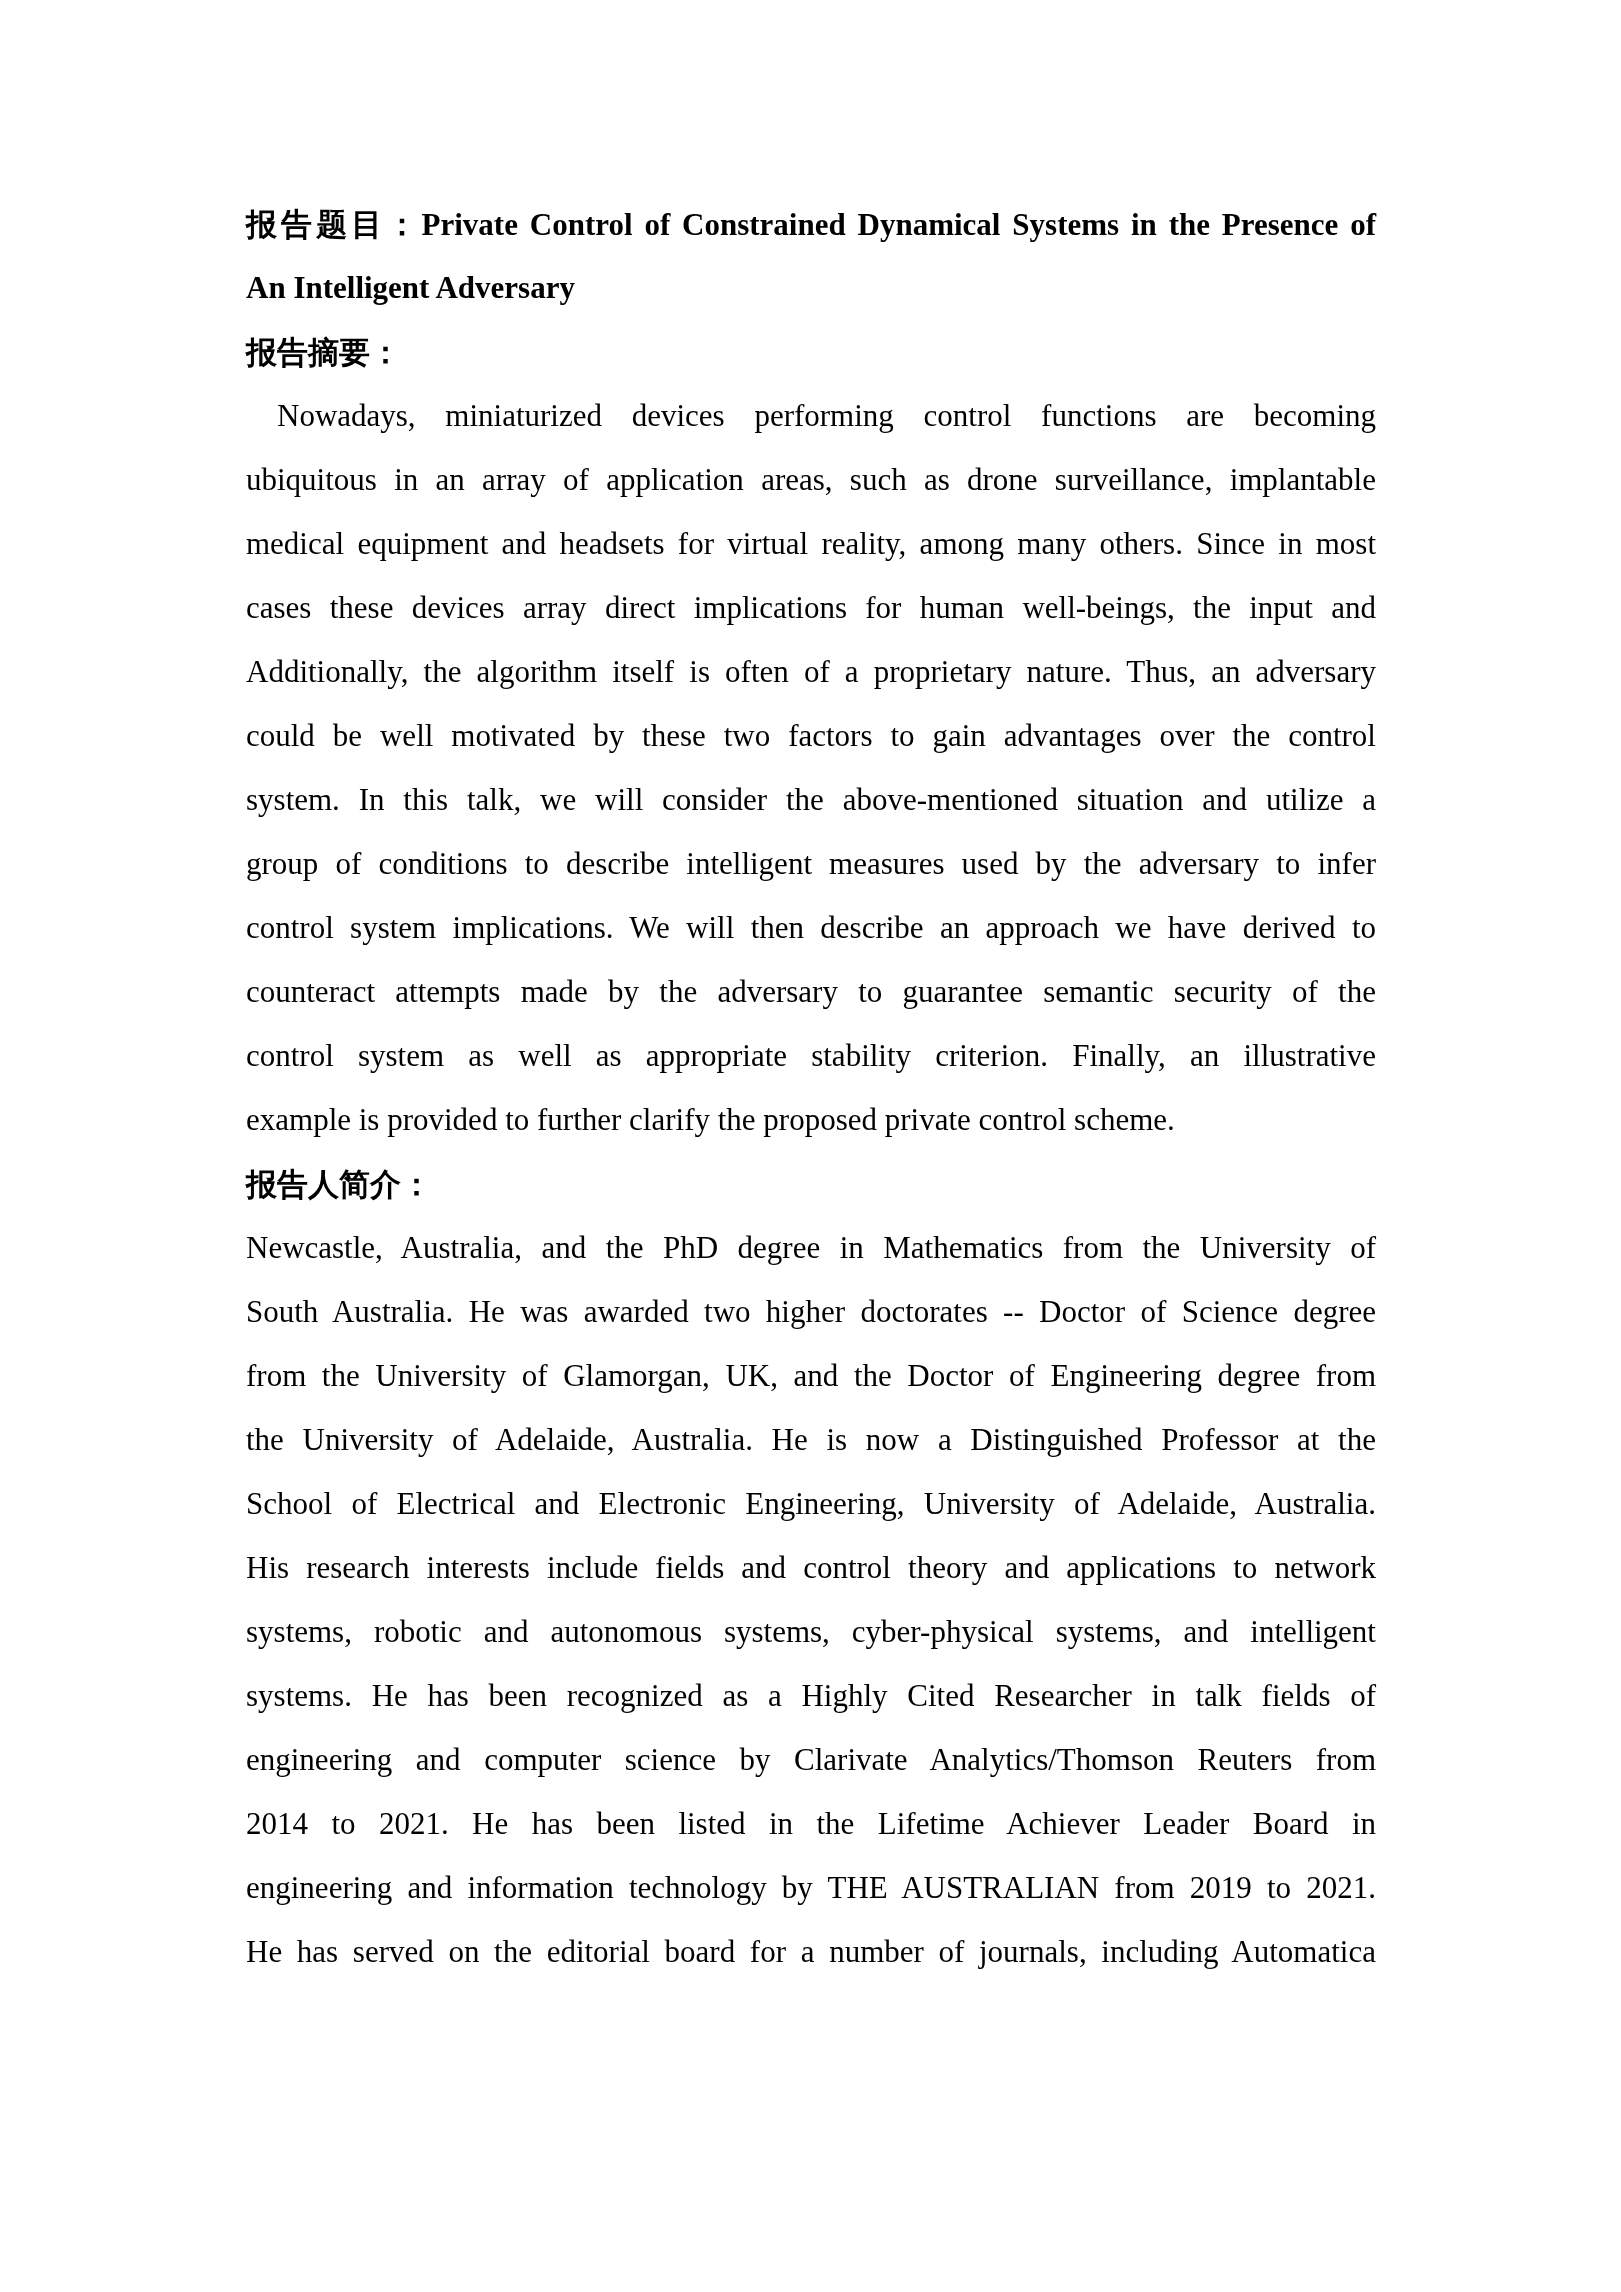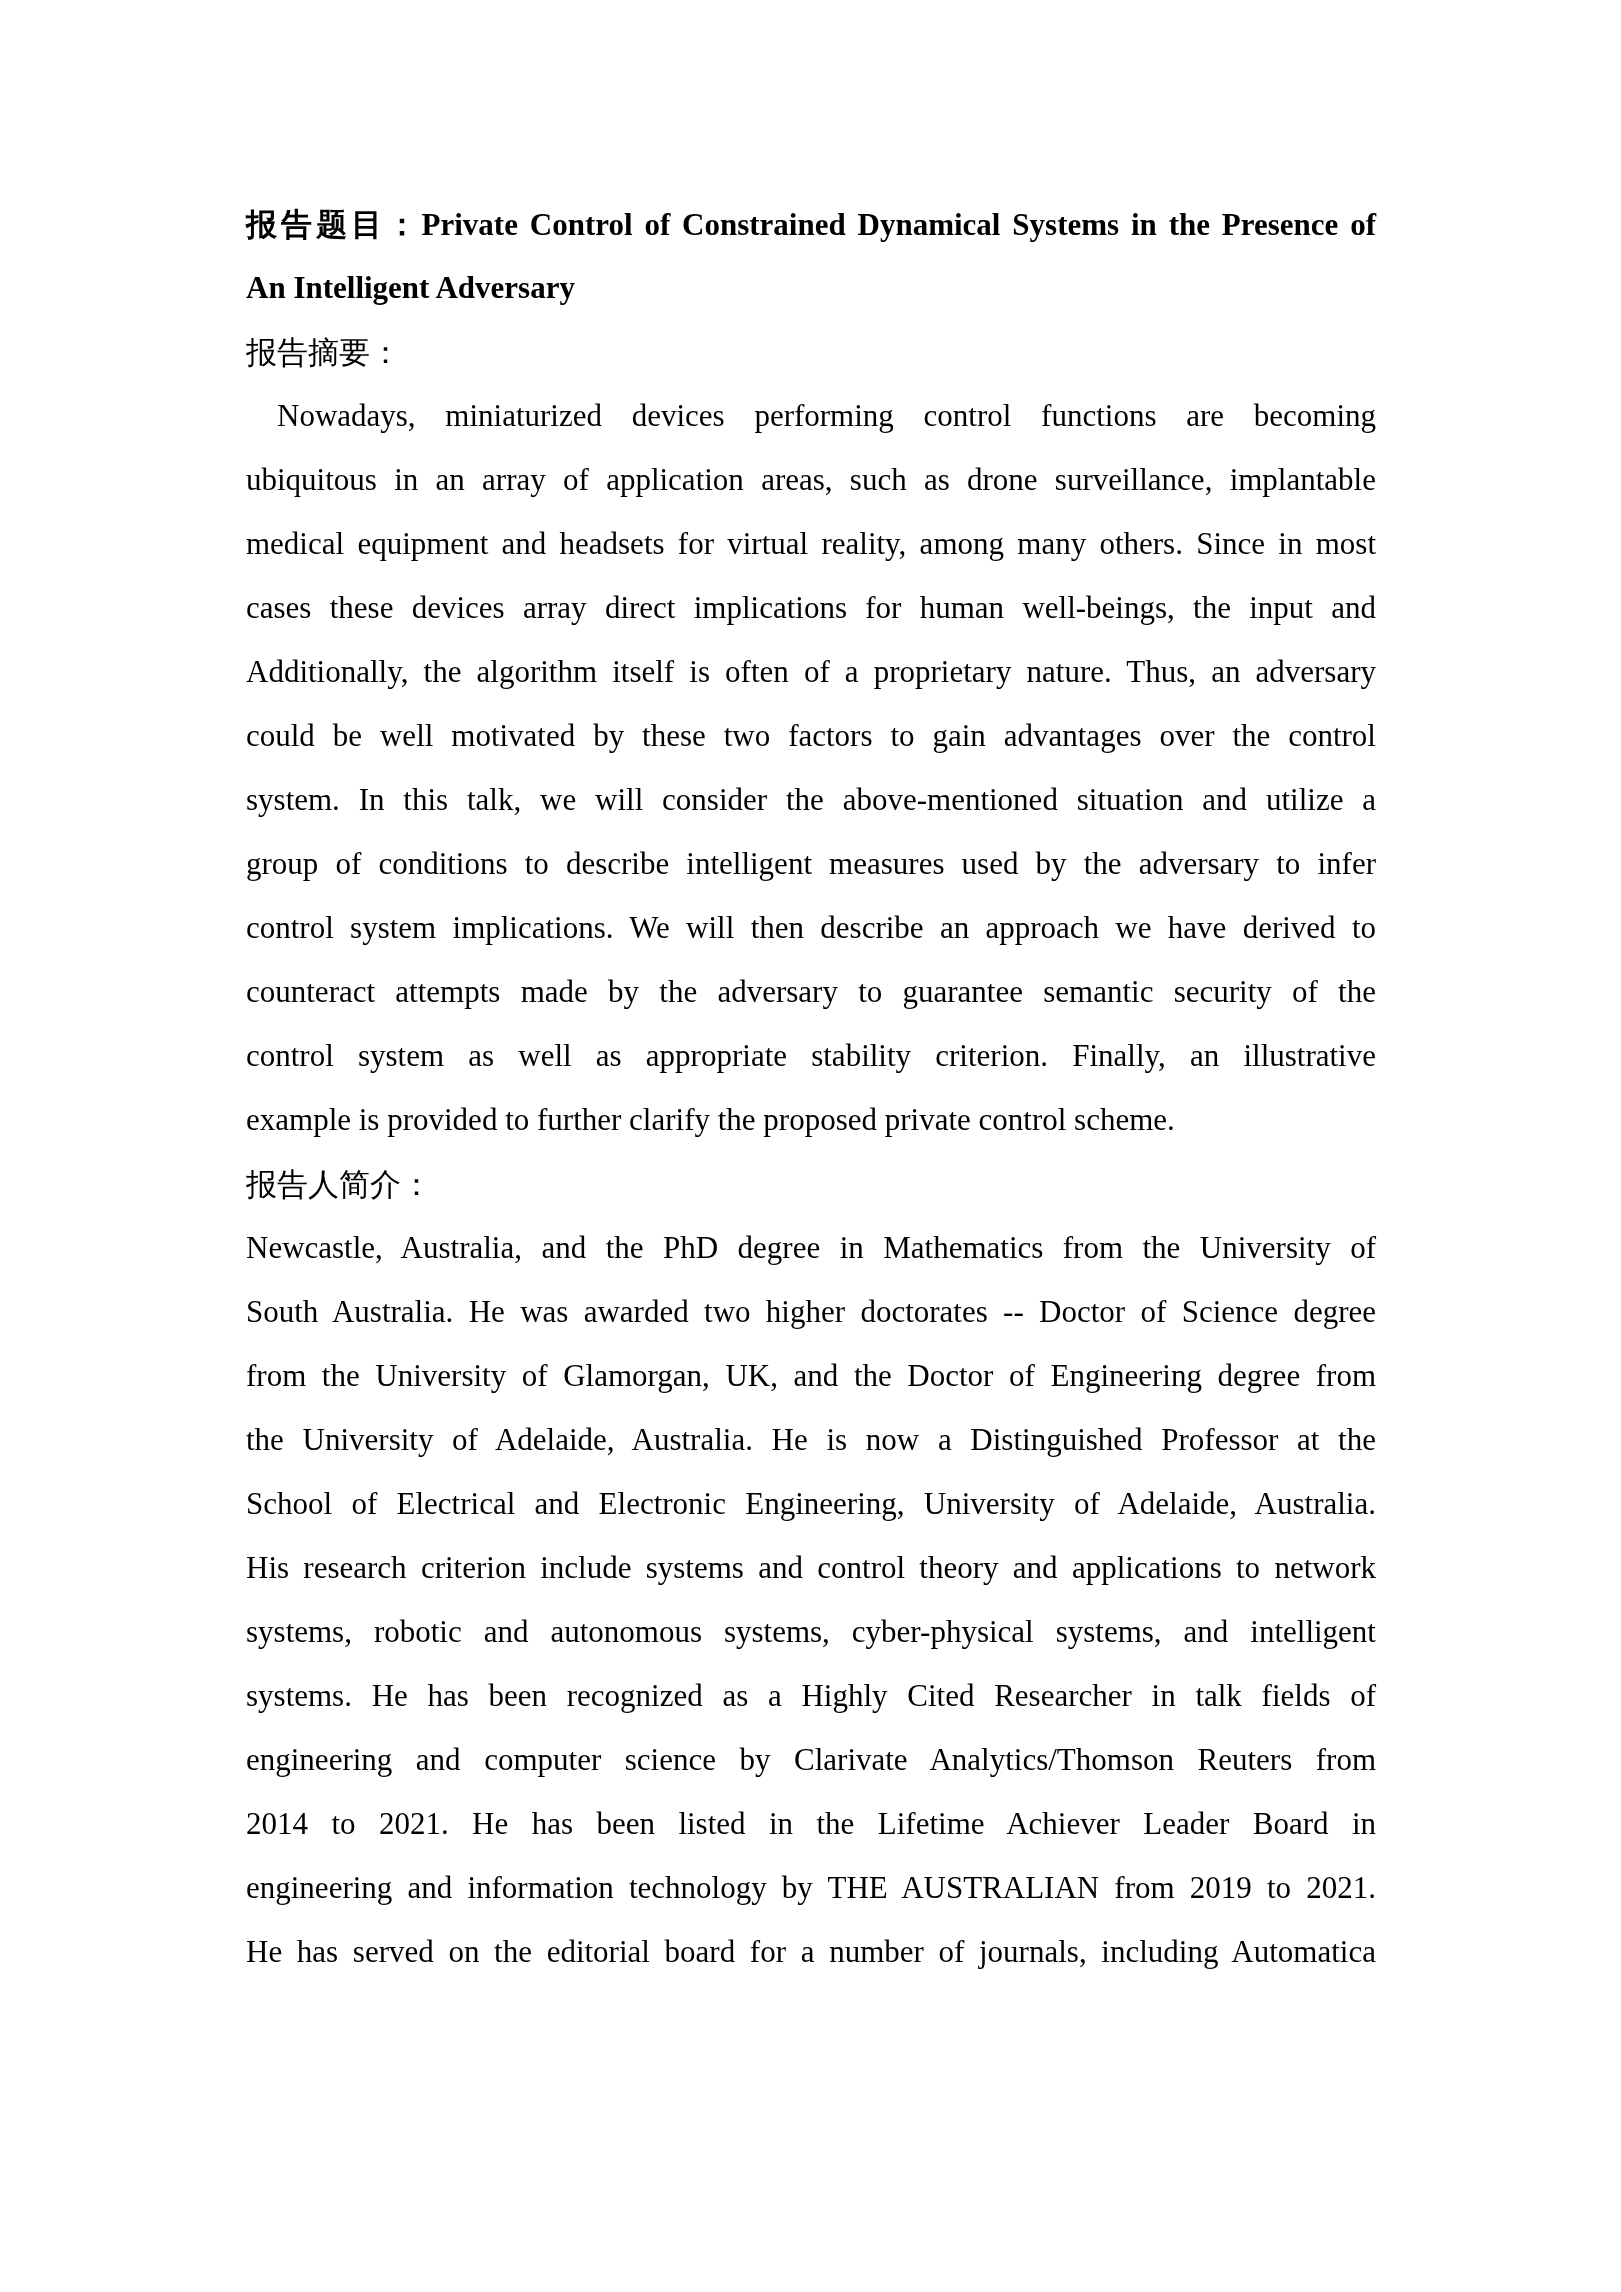--- a/index.html
+++ b/index.html
@@ -42,21 +42,21 @@
     text-align-last: left;
   }
   .line.indent {
     padding-left: 31px;
   }
   .heading {
     font-weight: bold;
   }
   .heading .cjk {
     font-family: "DejaVu Sans", sans-serif;
-    font-weight: normal;
+    font-weight: bold;
     letter-spacing: 0px;
   }
   .title-line {
     font-weight: bold;
     font-size: 31px;
   }
   .title-line.last { text-align-last: left; }
 </style>
 </head>
 <body>
@@ -85,21 +85,21 @@
     </div>
 
     <div class="line heading last"><span class="cjk">报告人简介：</span></div>
 
     <div>
       <div class="line">Newcastle, Australia, and the PhD degree in Mathematics from the University of</div>
       <div class="line">South Australia. He was awarded two higher doctorates -- Doctor of Science degree</div>
       <div class="line">from the University of Glamorgan, UK, and the Doctor of Engineering degree from</div>
       <div class="line">the University of Adelaide, Australia. He is now a Distinguished Professor at the</div>
       <div class="line">School of Electrical and Electronic Engineering, University of Adelaide, Australia.</div>
-      <div class="line">His research criterion include systems and control theory and applications to network</div>
+      <div class="line">His research interests include fields and control theory and applications to network</div>
       <div class="line">systems, robotic and autonomous systems, cyber-physical systems, and intelligent</div>
       <div class="line">systems. He has been recognized as a Highly Cited Researcher in talk fields of</div>
       <div class="line">engineering and computer science by Clarivate Analytics/Thomson Reuters from</div>
       <div class="line">2014 to 2021. He has been listed in the Lifetime Achiever Leader Board in</div>
       <div class="line">engineering and information technology by THE AUSTRALIAN from 2019 to 2021.</div>
       <div class="line">He has served on the editorial board for a number of journals, including Automatica</div>
     </div>
 
   </div>
 </div>

